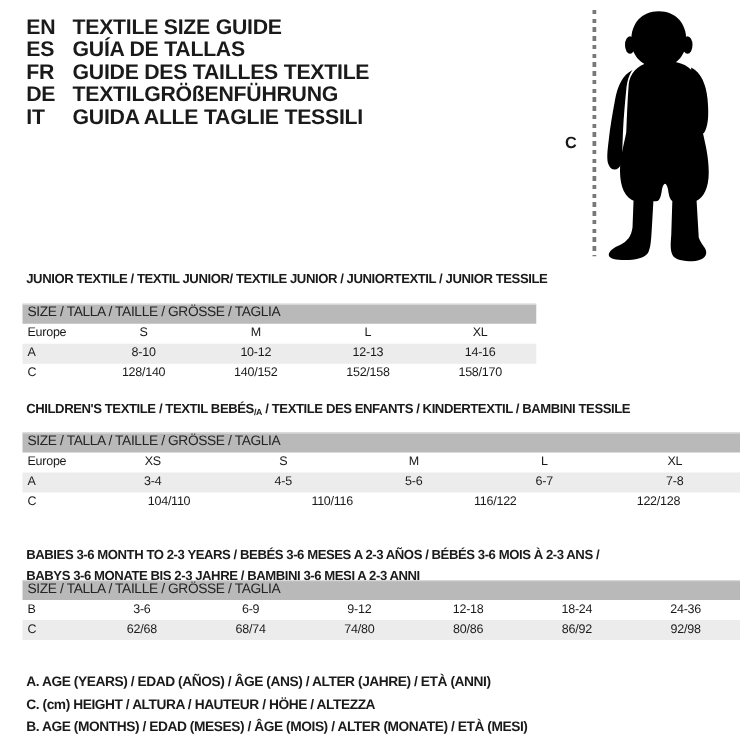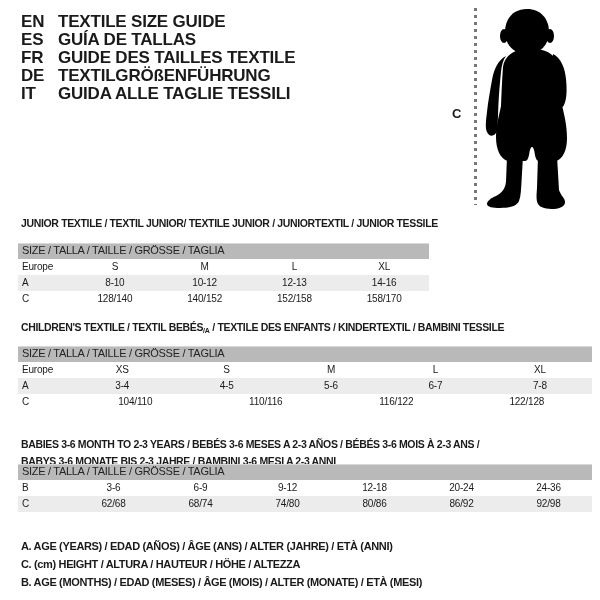--- a/index.html
+++ b/index.html
@@ -175,21 +175,21 @@
   <div>BABYS 3-6 MONATE BIS 2-3 JAHRE / BAMBINI 3-6 MESI A 2-3 ANNI</div>
 </div>
 <div class="sizetable" id="table3">
   <div class="thead">SIZE / TALLA / TAILLE / GRÖSSE / TAGLIA</div>
   <div class="trow">
     <span class="tlabel">B</span>
     <span class="tcell">3-6</span>
     <span class="tcell">6-9</span>
     <span class="tcell">9-12</span>
     <span class="tcell">12-18</span>
-    <span class="tcell">20-24</span>
+    <span class="tcell">18-24</span>
     <span class="tcell">24-36</span>
   </div>
   <div class="trow shaded">
     <span class="tlabel">C</span>
     <span class="tcell">62/68</span>
     <span class="tcell">68/74</span>
     <span class="tcell">74/80</span>
     <span class="tcell">80/86</span>
     <span class="tcell">86/92</span>
     <span class="tcell">92/98</span>

